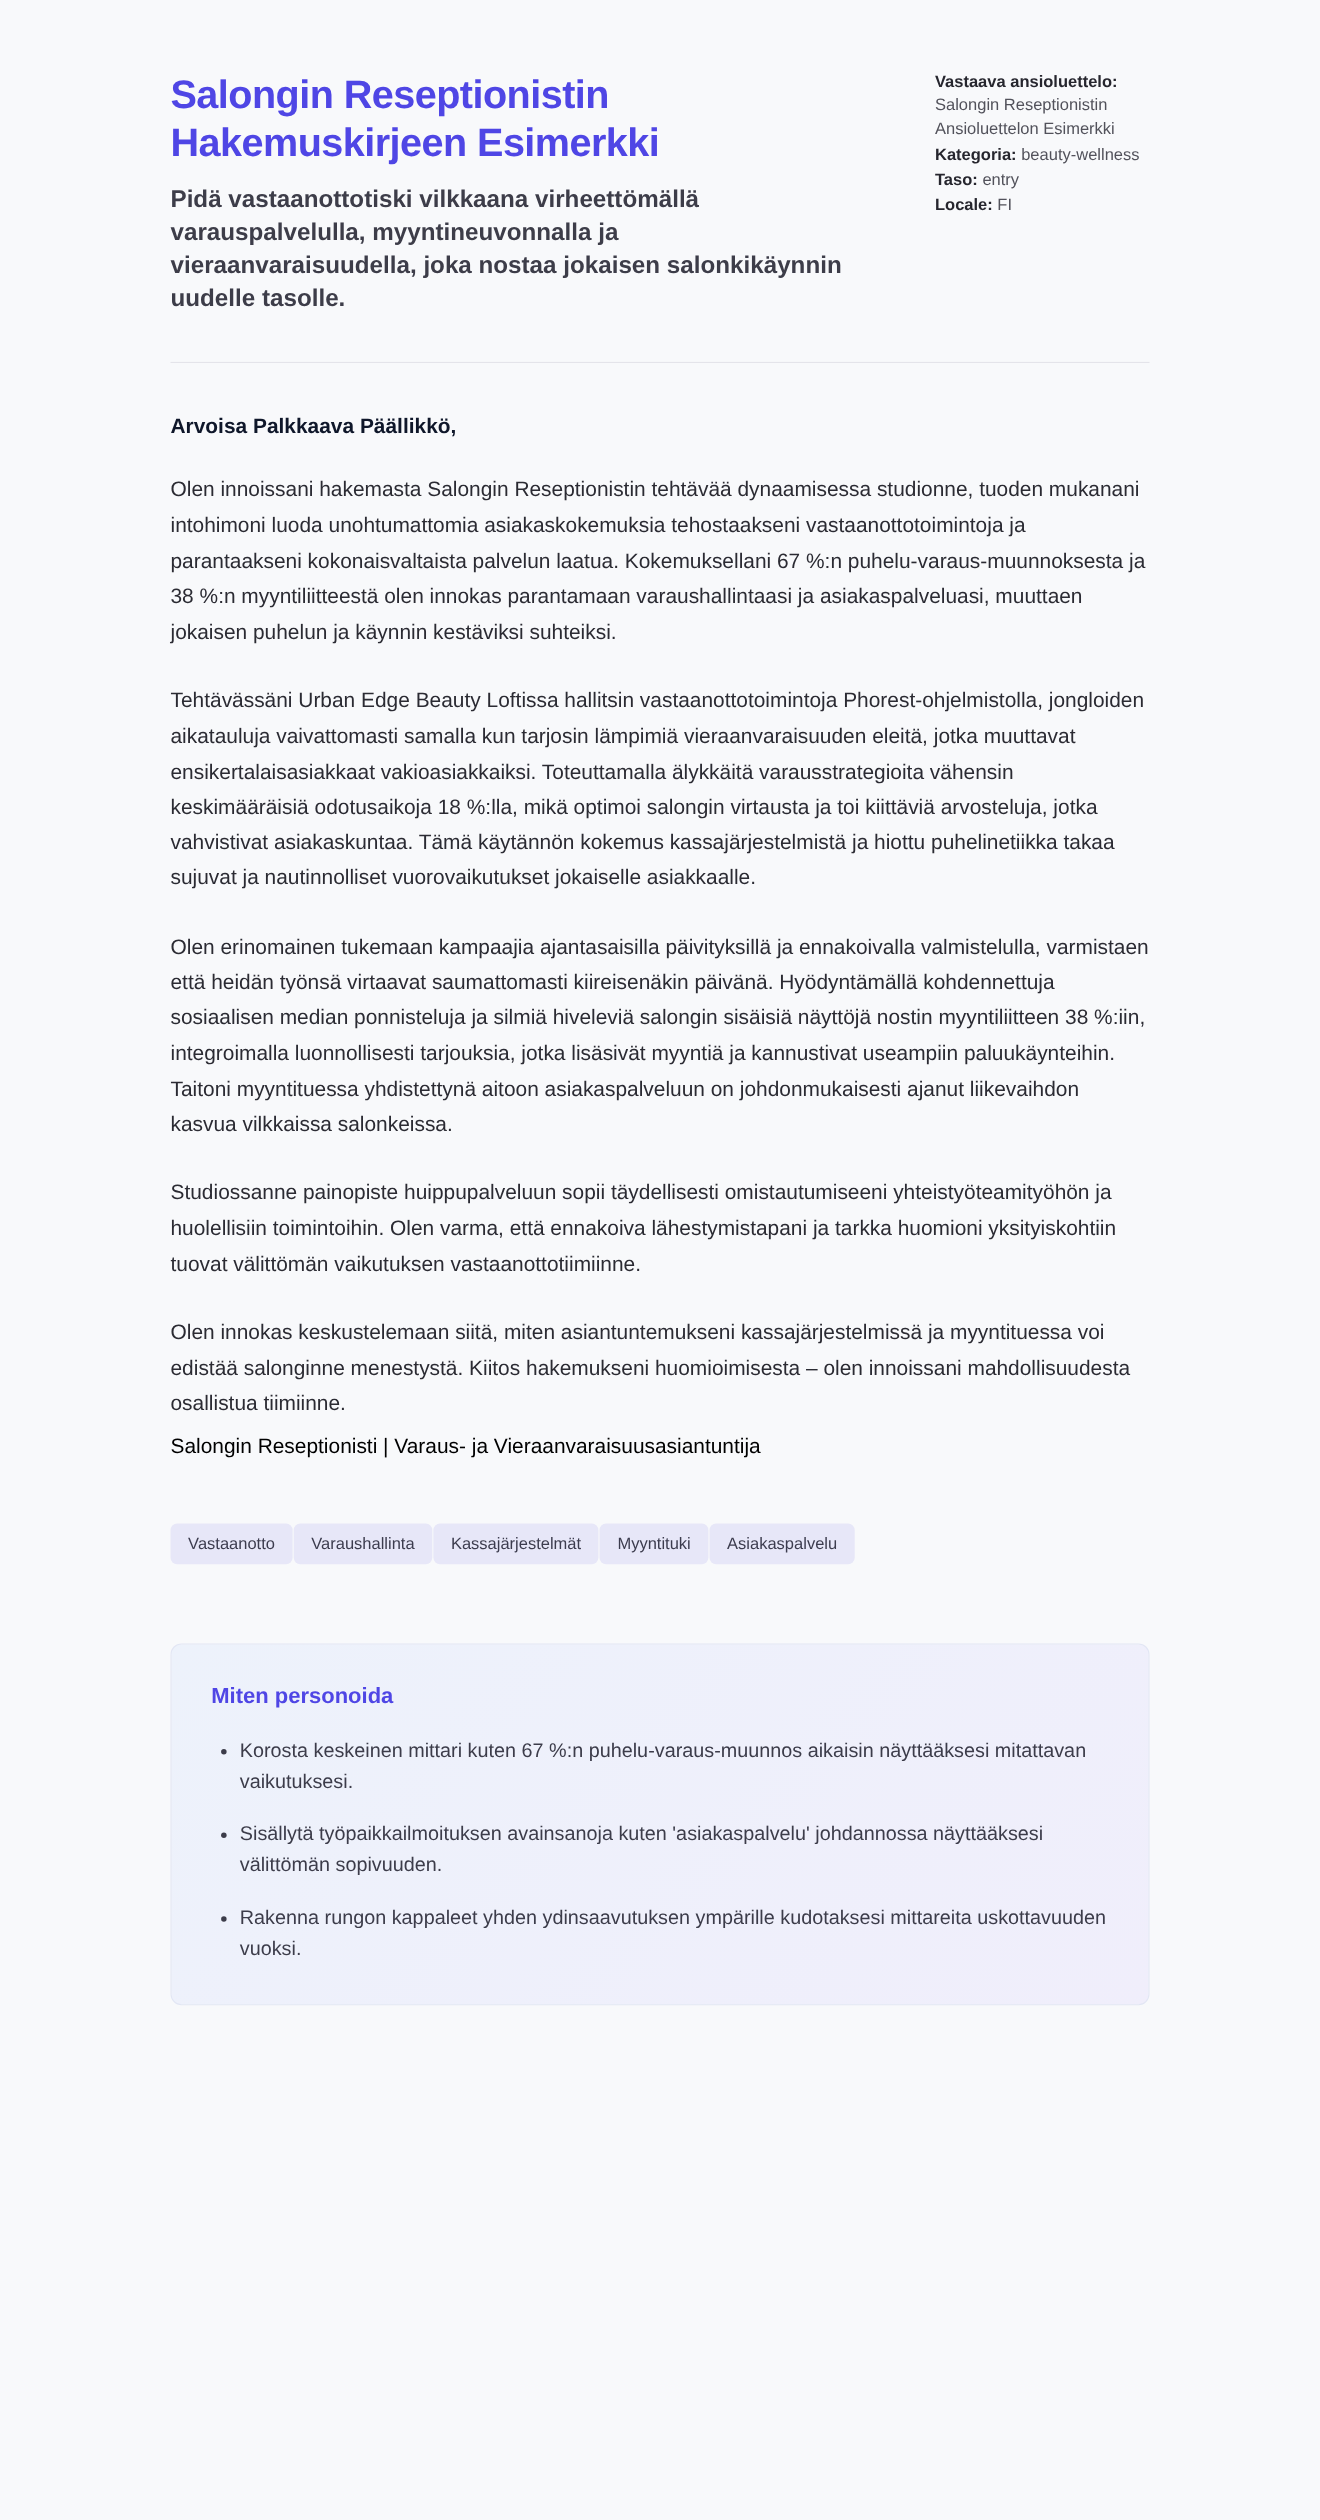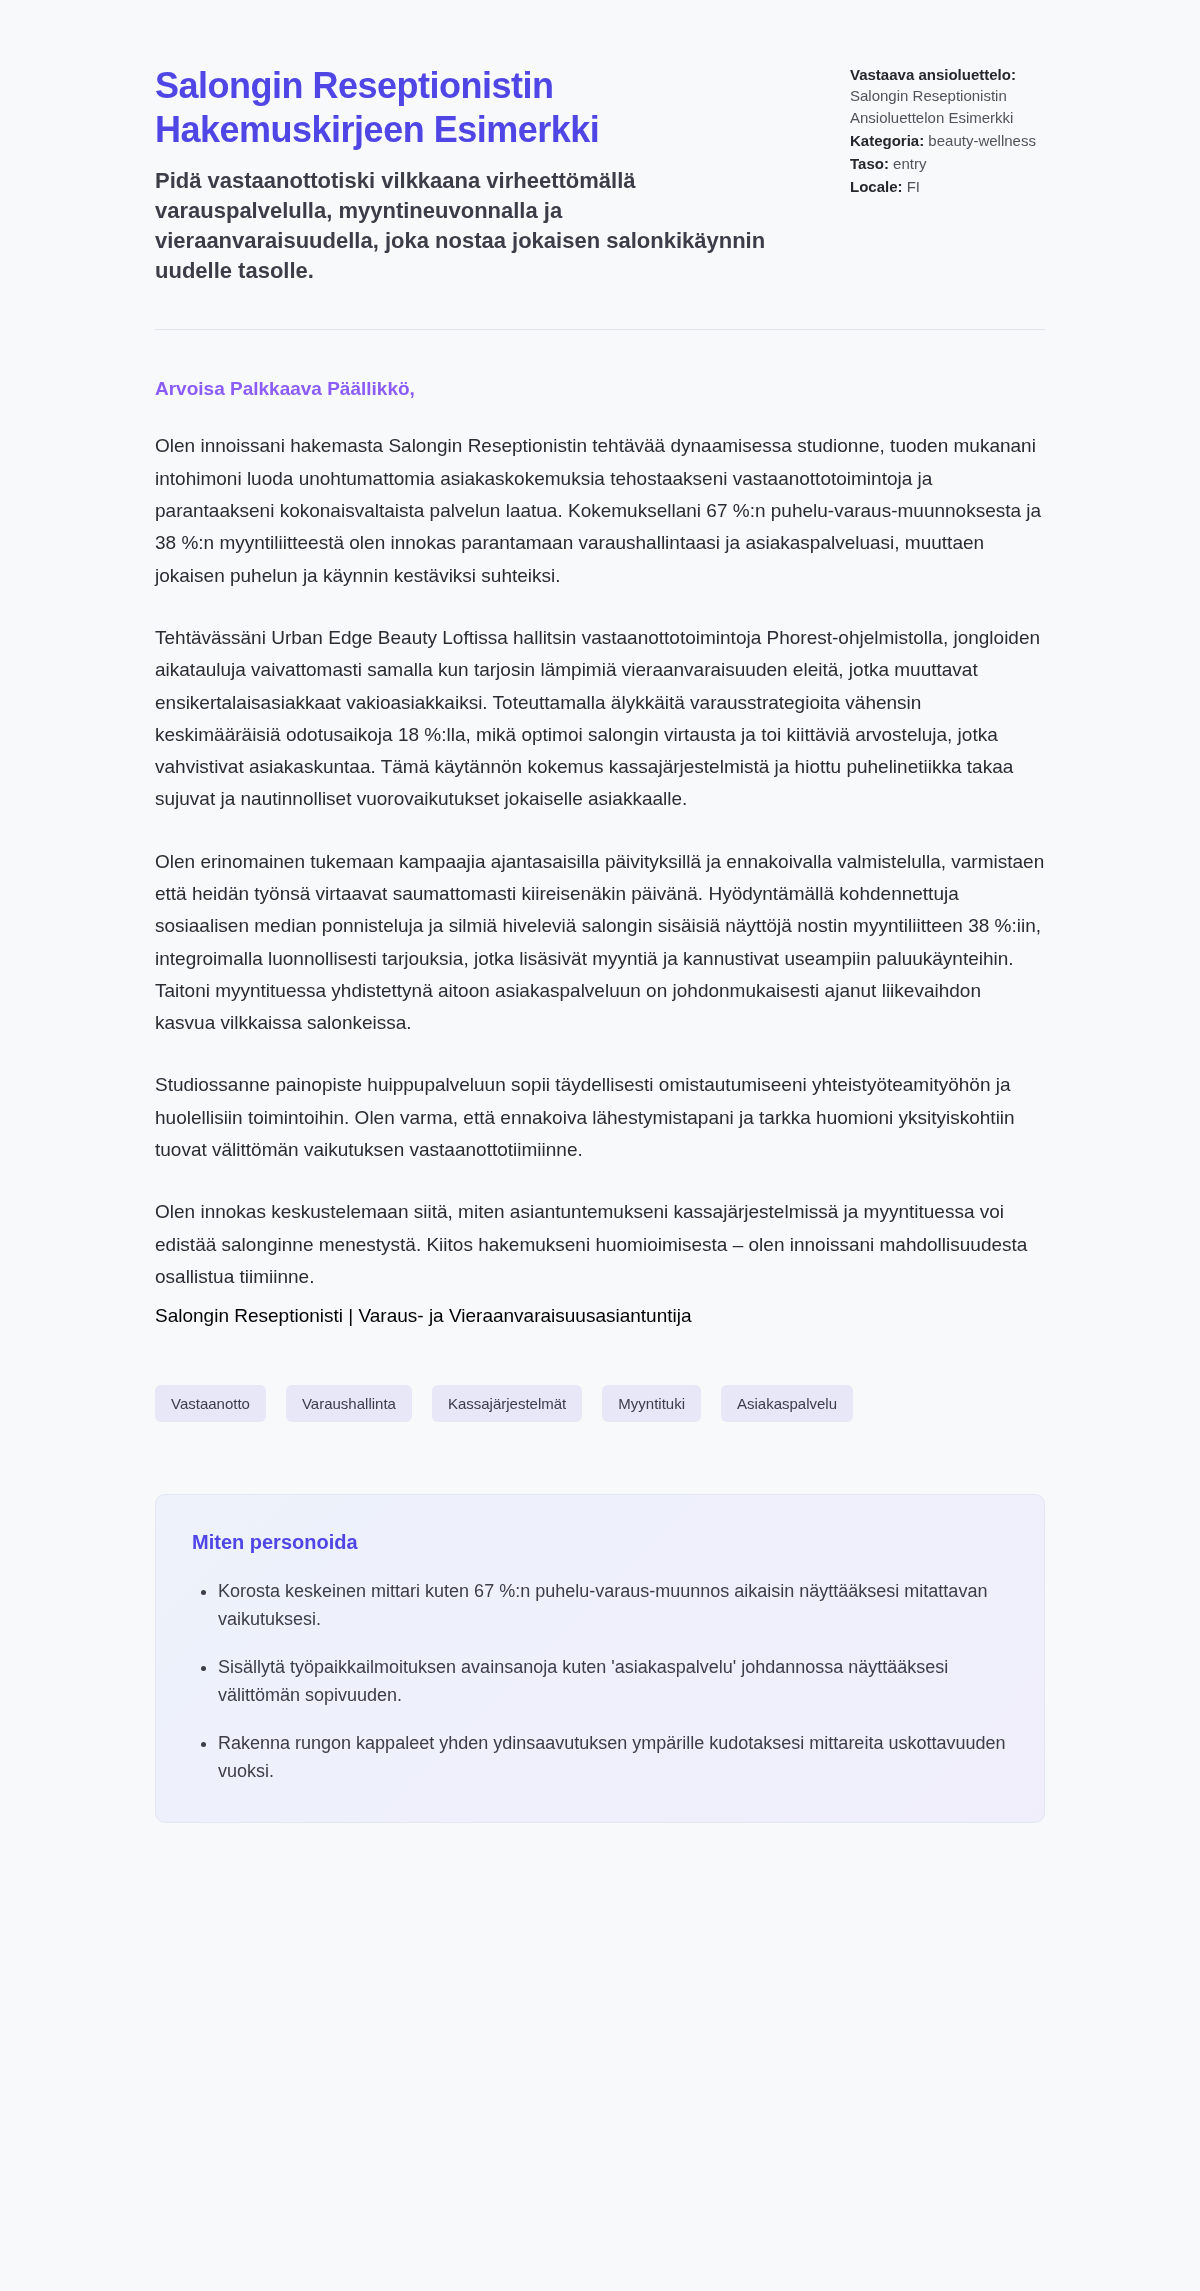--- a/index.html
+++ b/index.html
@@ -44,32 +44,32 @@
   .meta-value { color: #52525b; }
   .divider {
     border: none;
     border-top: 1px solid #e4e4ea;
     margin: 44px 0 0 0;
   }
   .greeting {
     margin: 48px 0 0 0;
     font-size: 19px;
     font-weight: bold;
-    color: #8b5cf6;
+    color: #0f172a;
   }
   .para {
     margin: 30px 0 0 0;
     font-size: 19px;
     line-height: 1.7;
     color: #2b2b33;
     max-width: 990px;
   }
   .sig-name { margin: 78px 0 0 0; font-size: 19px; font-weight: bold; color: #1f1f26; }
   .sig-role { margin: 12px 0 0 0; font-size: 19px; color: #000000; }
-  .tags { margin-top: 58px; display: flex; gap: 20px; flex-wrap: wrap; }
+  .tags { margin-top: 58px; display: flex; gap: 1px; flex-wrap: wrap; }
   .tag {
     background: #e7e7f8;
     color: #3c3c4e;
     font-size: 15px;
     padding: 10px 16px;
     border-radius: 6px;
     white-space: nowrap;
   }
   .tips {
     margin-top: 72px;

